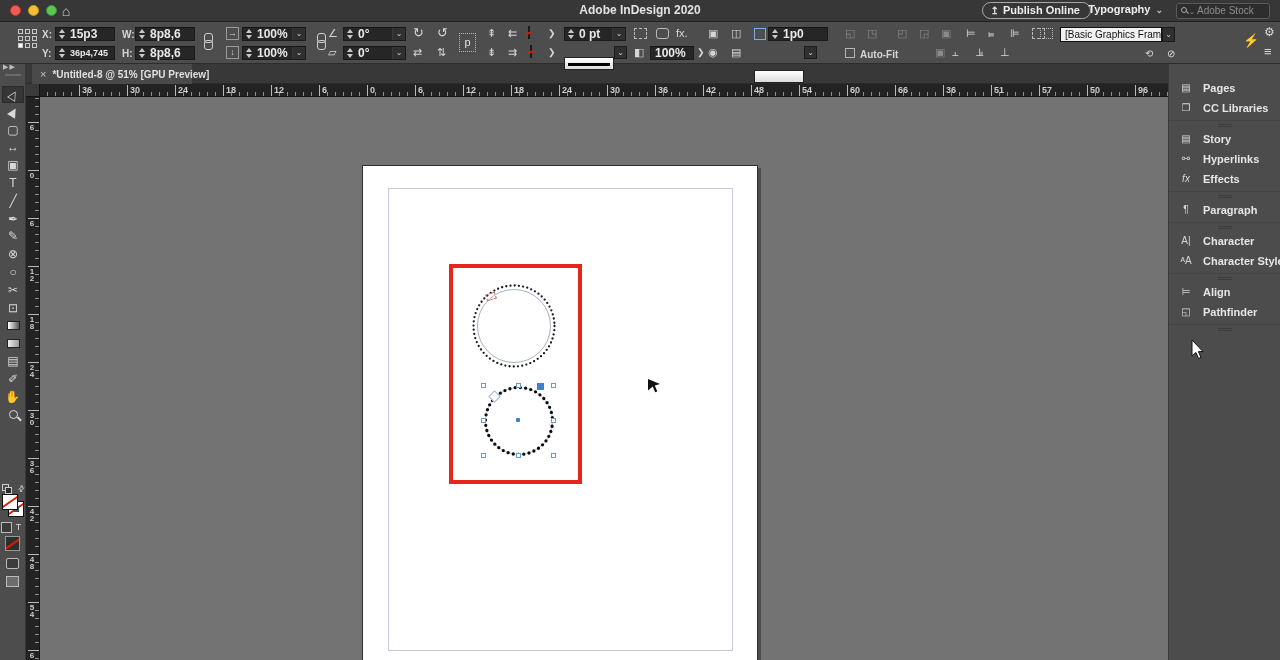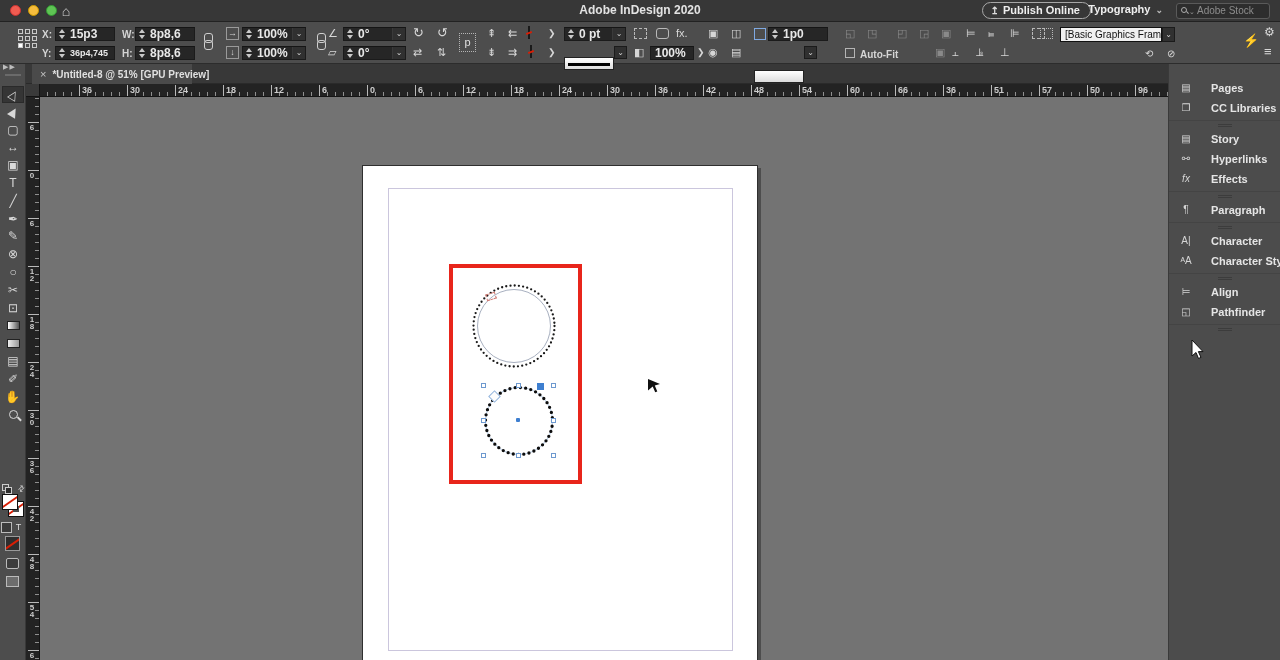--- a/index.html
+++ b/index.html
@@ -157,21 +157,21 @@
                  border:1px solid #92b4dd; transform:rotate(45deg); z-index:4; }
   #path-marker { position:absolute; left:123px; top:127px; width:10px; height:7px;
                  border:1px dashed #cf7a72; transform:rotate(-18deg); }
   #canvas-cursor { position:absolute; left:608px; top:281px; z-index:9; }
 
   
   #rightdock { position:absolute; left:1168px; top:64px; width:112px; height:596px; background:#4c4c4c;
                border-left:1px solid #3a3a3a; z-index:20; padding-top:14px; }
   .dock-item { height:20px; display:flex; align-items:center; padding-left:8px; }
   .dock-icn { width:18px; height:14px; color:#d6d6d6; font-size:10px; text-align:center; line-height:14px; flex:none; }
-  .dock-lbl { font-size:11px; font-weight:bold; color:#e5e5e5; margin-left:16px; white-space:nowrap; }
+  .dock-lbl { font-size:11px; font-weight:bold; color:#e5e5e5; margin-left:8px; white-space:nowrap; }
   .dock-gap { height:9px; border-top:1px solid #444; margin-top:2px; position:relative; }
   .dock-gap::after { content:""; position:absolute; left:50%; top:3px; width:14px; height:1px;
                      margin-left:-7px; background:#3c3c3c; box-shadow:0 2px 0 #3c3c3c; }
   #dock-cursor { position:absolute; left:22px; top:276px; z-index:30; }
 </style>
 </head>
 <body>
 
 <div id="titlebar">
   <span class="tl" id="tl-close"></span>

